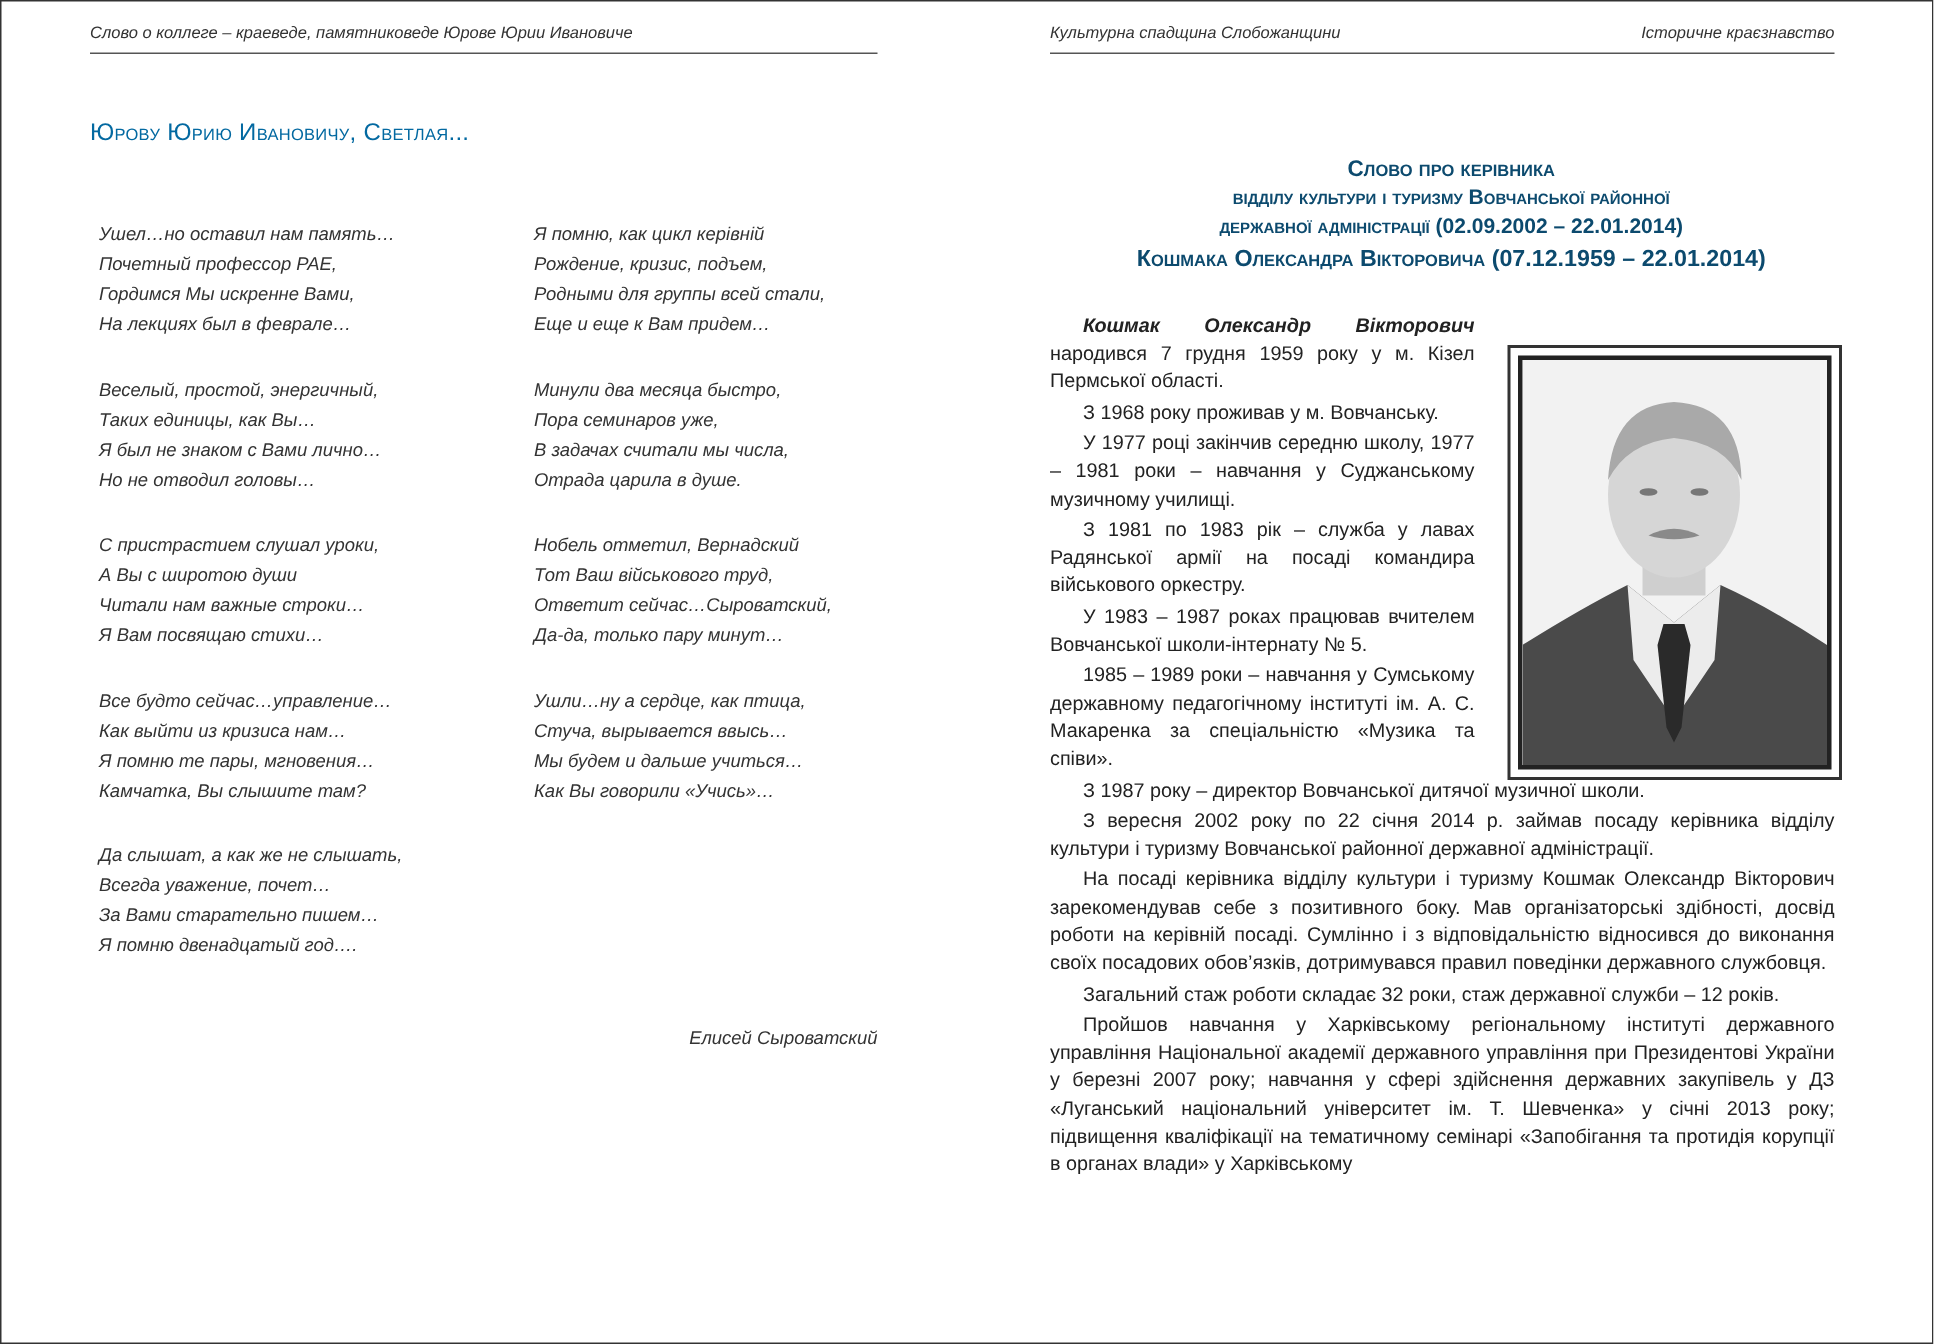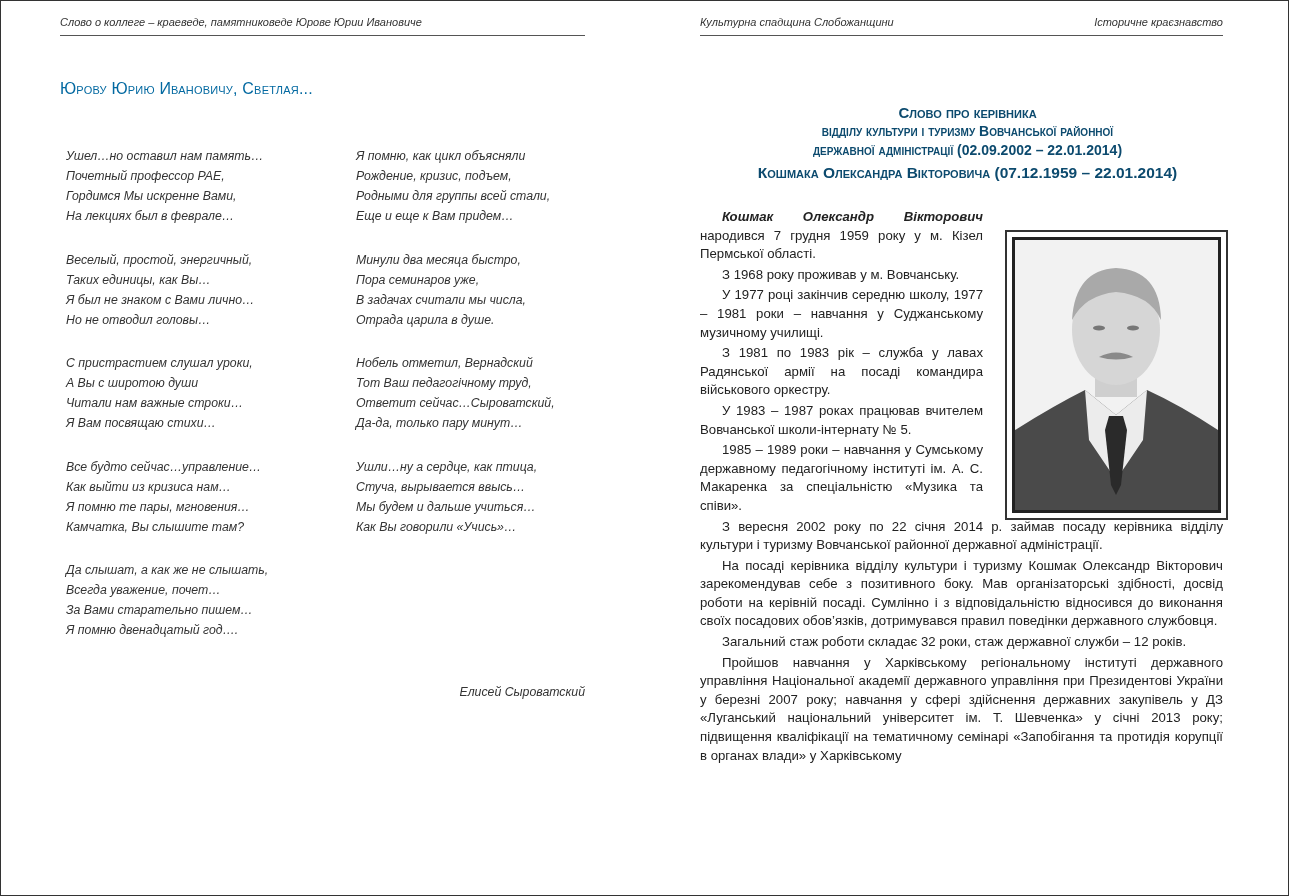--- a/index.html
+++ b/index.html
@@ -97,34 +97,34 @@
     <div class="stanza">
       <div class="line">Да слышат, а как же не слышать,</div>
       <div class="line">Всегда уважение, почет…</div>
       <div class="line">За Вами старательно пишем…</div>
       <div class="line">Я помню двенадцатый год….</div>
     </div>
   </div>
 
   <div class="poem-col" style="left:356px;">
     <div class="stanza">
-      <div class="line">Я помню, как цикл объясняли</div>
+      <div class="line">Я помню, как цикл керівній</div>
       <div class="line">Рождение, кризис, подъем,</div>
       <div class="line">Родными для группы всей стали,</div>
       <div class="line">Еще и еще к Вам придем…</div>
     </div>
     <div class="stanza">
       <div class="line">Минули два месяца быстро,</div>
       <div class="line">Пора семинаров уже,</div>
       <div class="line">В задачах считали мы числа,</div>
       <div class="line">Отрада царила в душе.</div>
     </div>
     <div class="stanza">
       <div class="line">Нобель отметил, Вернадский</div>
-      <div class="line">Тот Ваш педагогічному труд,</div>
+      <div class="line">Тот Ваш військового труд,</div>
       <div class="line">Ответит сейчас…Сыроватский,</div>
       <div class="line">Да-да, только пару минут…</div>
     </div>
     <div class="stanza">
       <div class="line">Ушли…ну а сердце, как птица,</div>
       <div class="line">Стуча, вырывается ввысь…</div>
       <div class="line">Мы будем и дальше учиться…</div>
       <div class="line">Как Вы говорили «Учись»…</div>
     </div>
   </div>
@@ -145,20 +145,21 @@
     <div class="tl-name">Кошмака Олександра Вікторовича (07.12.1959 – 22.01.2014)</div>
   </div>
 
   <div class="body-text">
     <p style="margin-right:240px;"><b>Кошмак Олександр Вікторович</b><span> народився 7 грудня 1959 року у м. Кізел Пермської області.</span></p>
     <p style="margin-right:240px;">З 1968 року проживав у м. Вовчанську.</p>
     <p style="margin-right:240px;">У 1977 році  закінчив середню школу, 1977 – 1981 роки – навчання у Суджанському музичному училищі.</p>
     <p style="margin-right:240px;">З 1981 по 1983 рік – служба у лавах Радянської армії на посаді командира військового оркестру.</p>
     <p style="margin-right:240px;">У 1983 – 1987 роках працював вчителем Вовчанської школи-інтернату № 5.</p>
     <p style="margin-right:240px;">1985 – 1989 роки – навчання у Сумському державному педагогічному інституті ім. А. С. Макаренка за спеціальністю «Музика та співи».</p>
+    <p>З 1987 року – директор Вовчанської дитячої музичної школи.</p>
     <p>З вересня 2002 року по 22 січня 2014 р. займав посаду керівника відділу культури і туризму Вовчанської районної державної адміністрації.</p>
     <p>На посаді керівника відділу культури і туризму Кошмак Олександр Вікторович зарекомендував себе з позитивного боку. Мав організаторські здібності, досвід роботи на керівній посаді. Сумлінно і з відповідальністю відносився до виконання своїх посадових обов’язків, дотримувався правил поведінки державного службовця.</p>
     <p>Загальний стаж роботи складає 32 роки, стаж державної служби – 12 років.</p>
     <p>Пройшов навчання у Харківському регіональному інституті державного управління Національної академії державного управління при Президентові України у березні 2007 року; навчання у сфері здійснення державних закупівель у ДЗ «Луганський національний університет ім. Т. Шевченка» у січні 2013 року; підвищення кваліфікації на тематичному семінарі «Запобігання та протидія корупції в органах влади» у Харківському</p>
   </div>
 
   <div class="page-num" style="right:66px;">289</div>
 </div>
 
 <div class="photo-frame">

